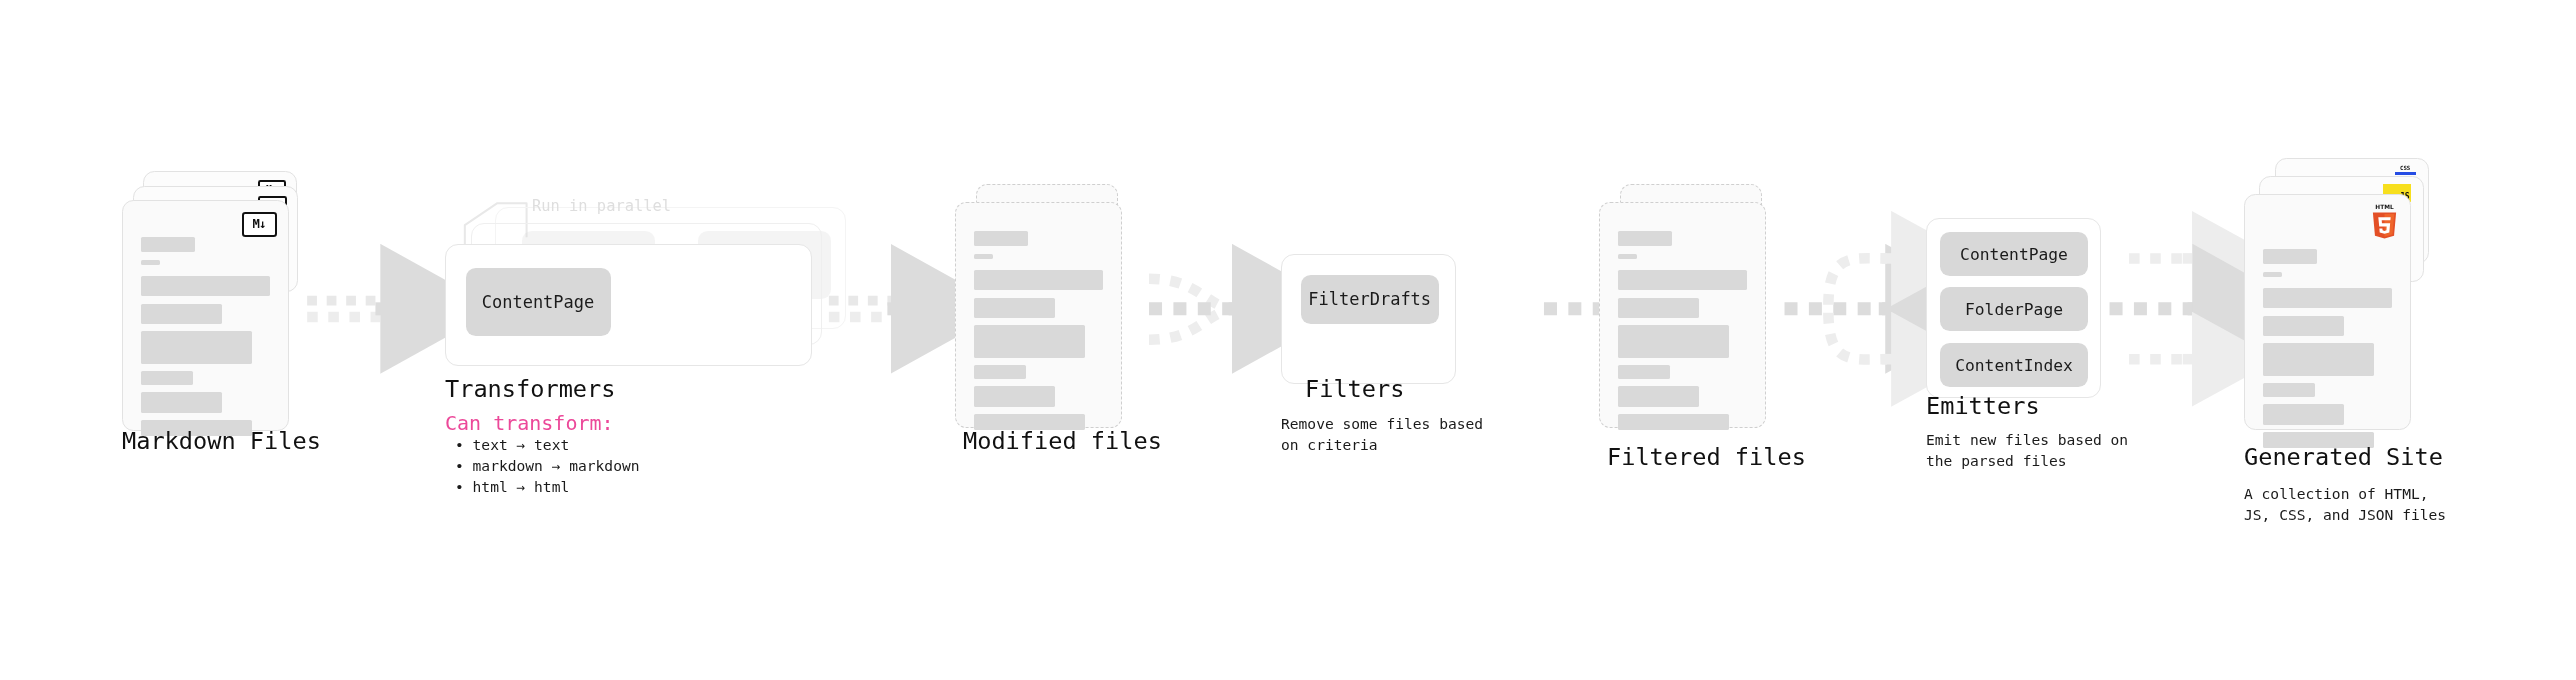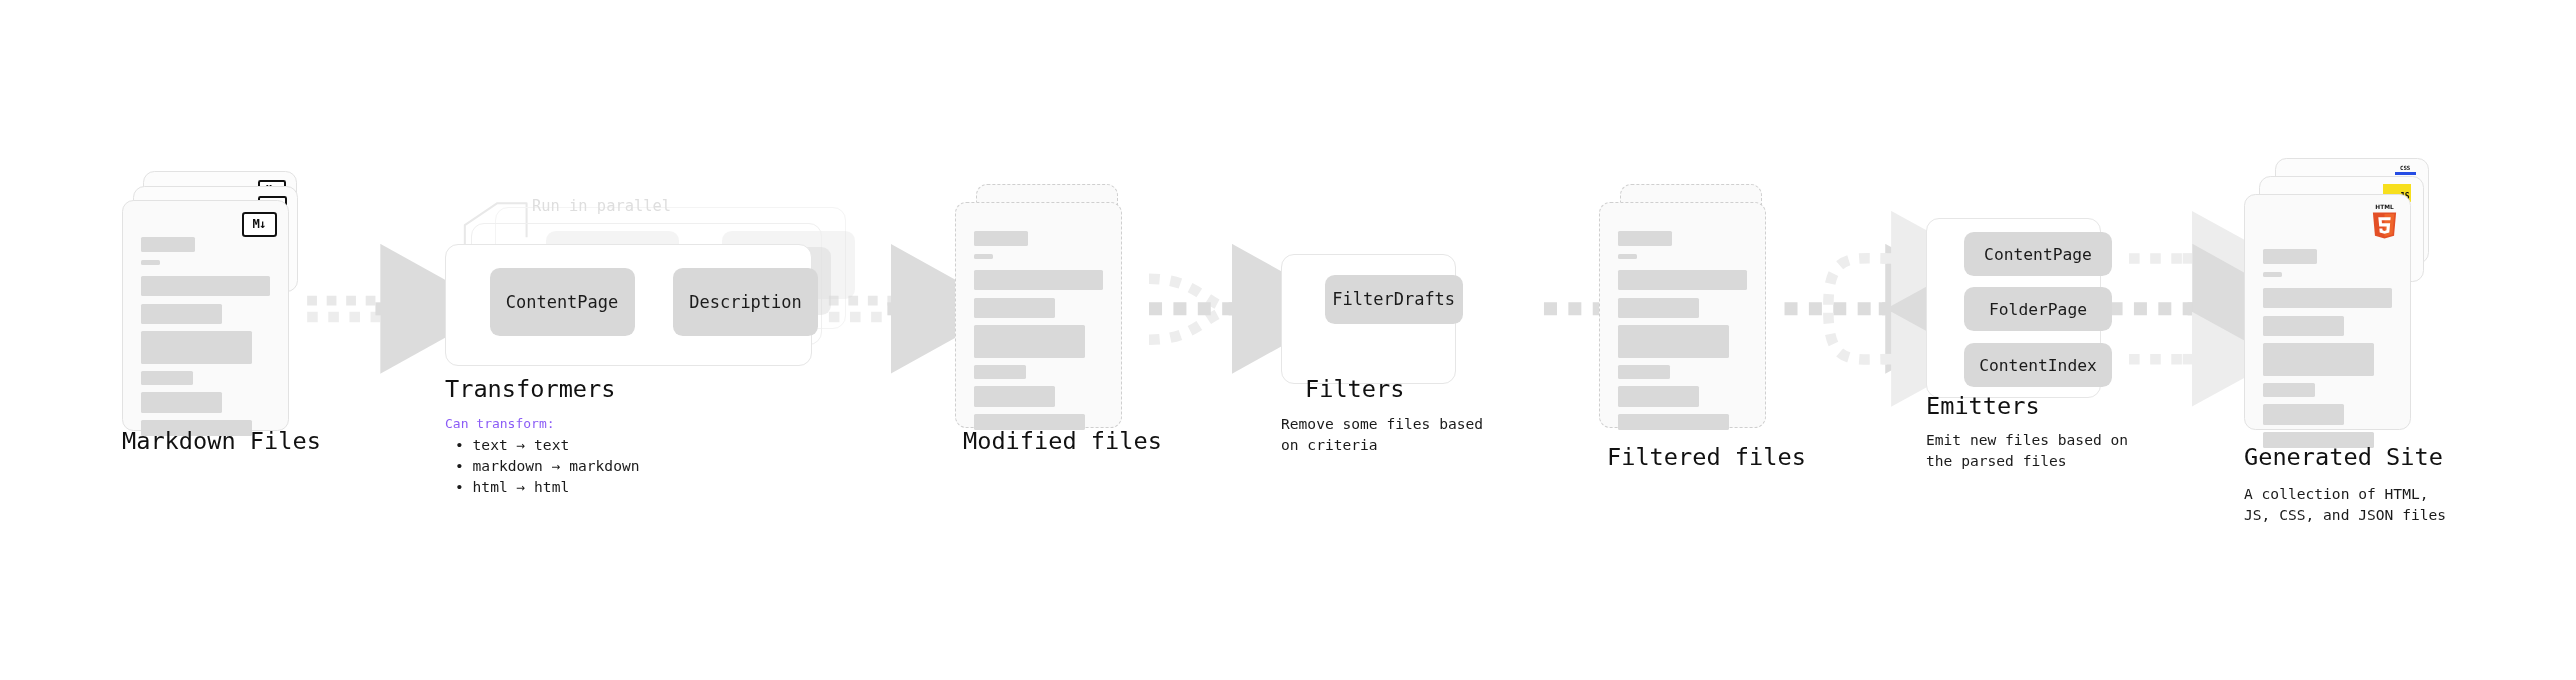--- a/index.html
+++ b/index.html
@@ -108,41 +108,40 @@
 
   .pill {
     position: absolute;
     box-sizing: border-box;
     background: #d8d8d8;
     border-radius: 9.8px;
     display: flex; align-items: center; justify-content: center;
     font-size: 17px;
     color: #1b1b1b;
     white-space: nowrap;
-    margin-left: 24px;
   }
   .pill.g1 { background: rgba(216,216,216,0.45); }
   .pill.g2 { background: rgba(216,216,216,0.28); }
 
   
   .title {
     position: absolute;
     font-size: 23.6px;
     color: #111;
     white-space: nowrap;
     letter-spacing: 0px;
   }
   .caption {
     position: absolute;
     font-size: 14.6px;
     line-height: 21px;
     color: #1a1a1a;
     white-space: pre;
   }
-  .caption-lead { position: absolute; font-size: 13px; line-height: 21px; color: #8b5cf6; }
+  .caption-lead { position: absolute; font-size: 20px; line-height: 21px; color: #ec4899; }
   .bullets { position: absolute; font-size: 14.6px; line-height: 21px; color: #1a1a1a; }
   .bullets div { white-space: pre; }
   .parallel-label {
     position: absolute;
     font-size: 15.4px;
     color: #dedede;
     white-space: nowrap;
   }
 
   
@@ -262,23 +261,20 @@
       <div class="pill g2" style="left:202px; top:23px; width:133px; height:68px;"></div>
     </div>
     <div class="box ghost1" style="left:26px; top:16.3px;  width:351px; height:122px;">
       <div class="pill g1" style="left:26px; top:23px; width:133px; height:68px;"></div>
       <div class="pill g1" style="left:202px; top:23px; width:133px; height:68px;"></div>
     </div>
     <div class="box" style="left:0px; top:37px; width:367px; height:122px;">
       <div class="pill" style="left:19.5px; top:23px; width:145px; height:68px;">
         <span>ContentPage</span>
       </div>
-      <div class="pill" style="left:203px; top:23px; width:145px; height:68px;">
-        <span>Description</span>
-      </div>
     </div>
   </div>
   <div class="parallel-label" style="left:532px; top:197px;">Run in parallel</div>
 
   <div class="title" style="left:445px; top:375px;">Transformers</div>
   <div class="caption-lead" style="left:445px; top:413px;">Can transform:</div>
   <div class="bullets" style="left:455px; top:434px;">
     <div>• text → text</div>
     <div>• markdown → markdown</div>
     <div>• html → html</div>

